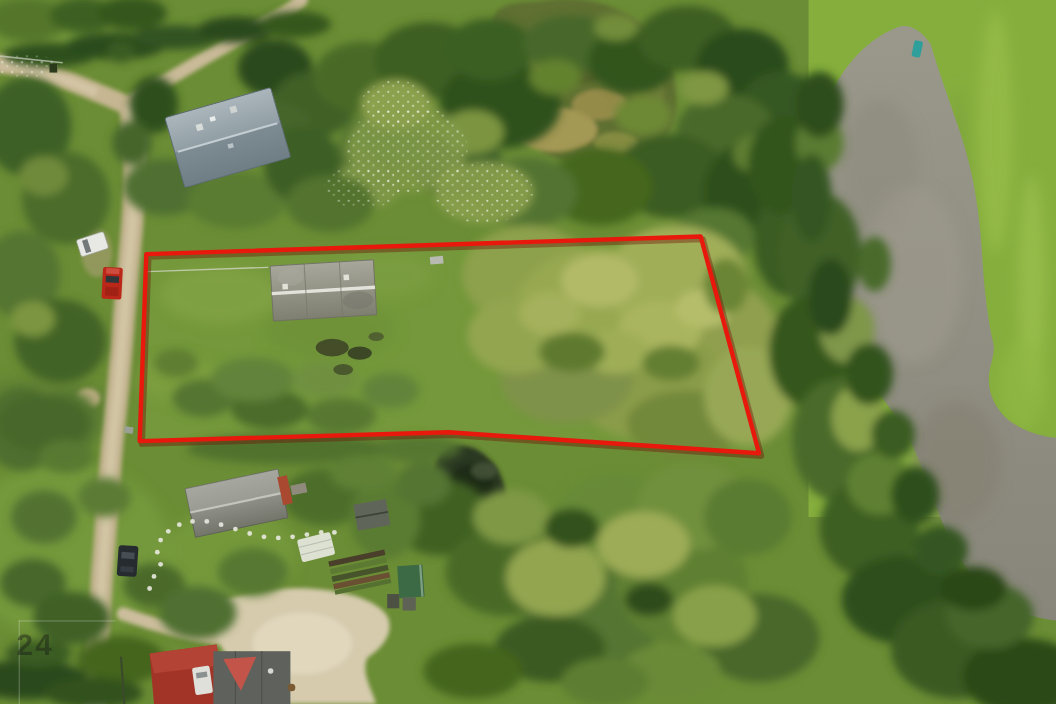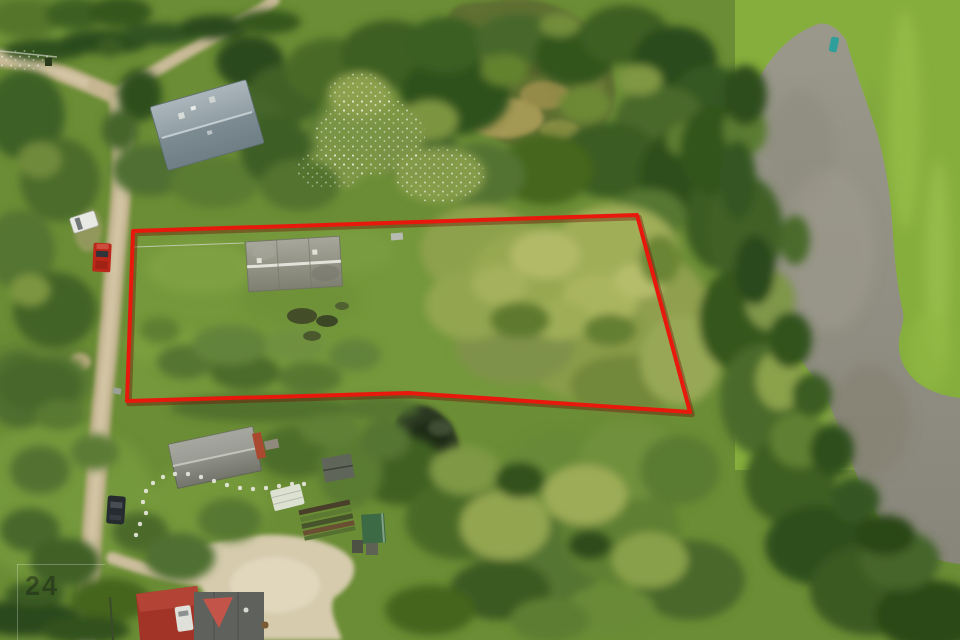--- a/index.html
+++ b/index.html
@@ -4,21 +4,21 @@
 <style>
   html,body{margin:0;padding:0;background:#222;}
   .stage{position:relative;width:960px;height:640px;overflow:hidden;background:#6b8d35;
          font-family:"Liberation Sans",sans-serif;}
   .stage svg.scene{position:absolute;left:0;top:0;}
   .logo{position:absolute;left:50%;bottom:9px;transform:translateX(-50%);
         display:flex;align-items:flex-start;gap:11px;}
   .logo-mark{width:30px;height:32px;margin-top:5px;flex:none;}
   .logo-text{color:#ffffff;font-size:37px;font-weight:bold;letter-spacing:1.5px;
              word-spacing:8px;line-height:1;white-space:nowrap;}
-  .wm{position:absolute;left:25px;top:571px;color:rgba(28,34,22,0.48);
+  .wm{position:absolute;left:15px;top:571px;color:rgba(28,34,22,0.48);
       font-size:27px;font-weight:bold;letter-spacing:2px;}
   .wm-line-v{position:absolute;left:17px;top:564px;width:1px;height:76px;background:rgba(255,255,255,0.26);}
   .wm-line-h{position:absolute;left:17px;top:564px;width:88px;height:1px;background:rgba(255,255,255,0.26);}
   .boundary-shadow{fill:none;stroke:#6e0e05;stroke-width:5.5;stroke-linejoin:round;opacity:.4;}
   .boundary-main{fill:none;stroke:#e8190c;stroke-width:4;stroke-linejoin:round;}
 </style>
 </head>
 <body>
 
 <div class="stage">

